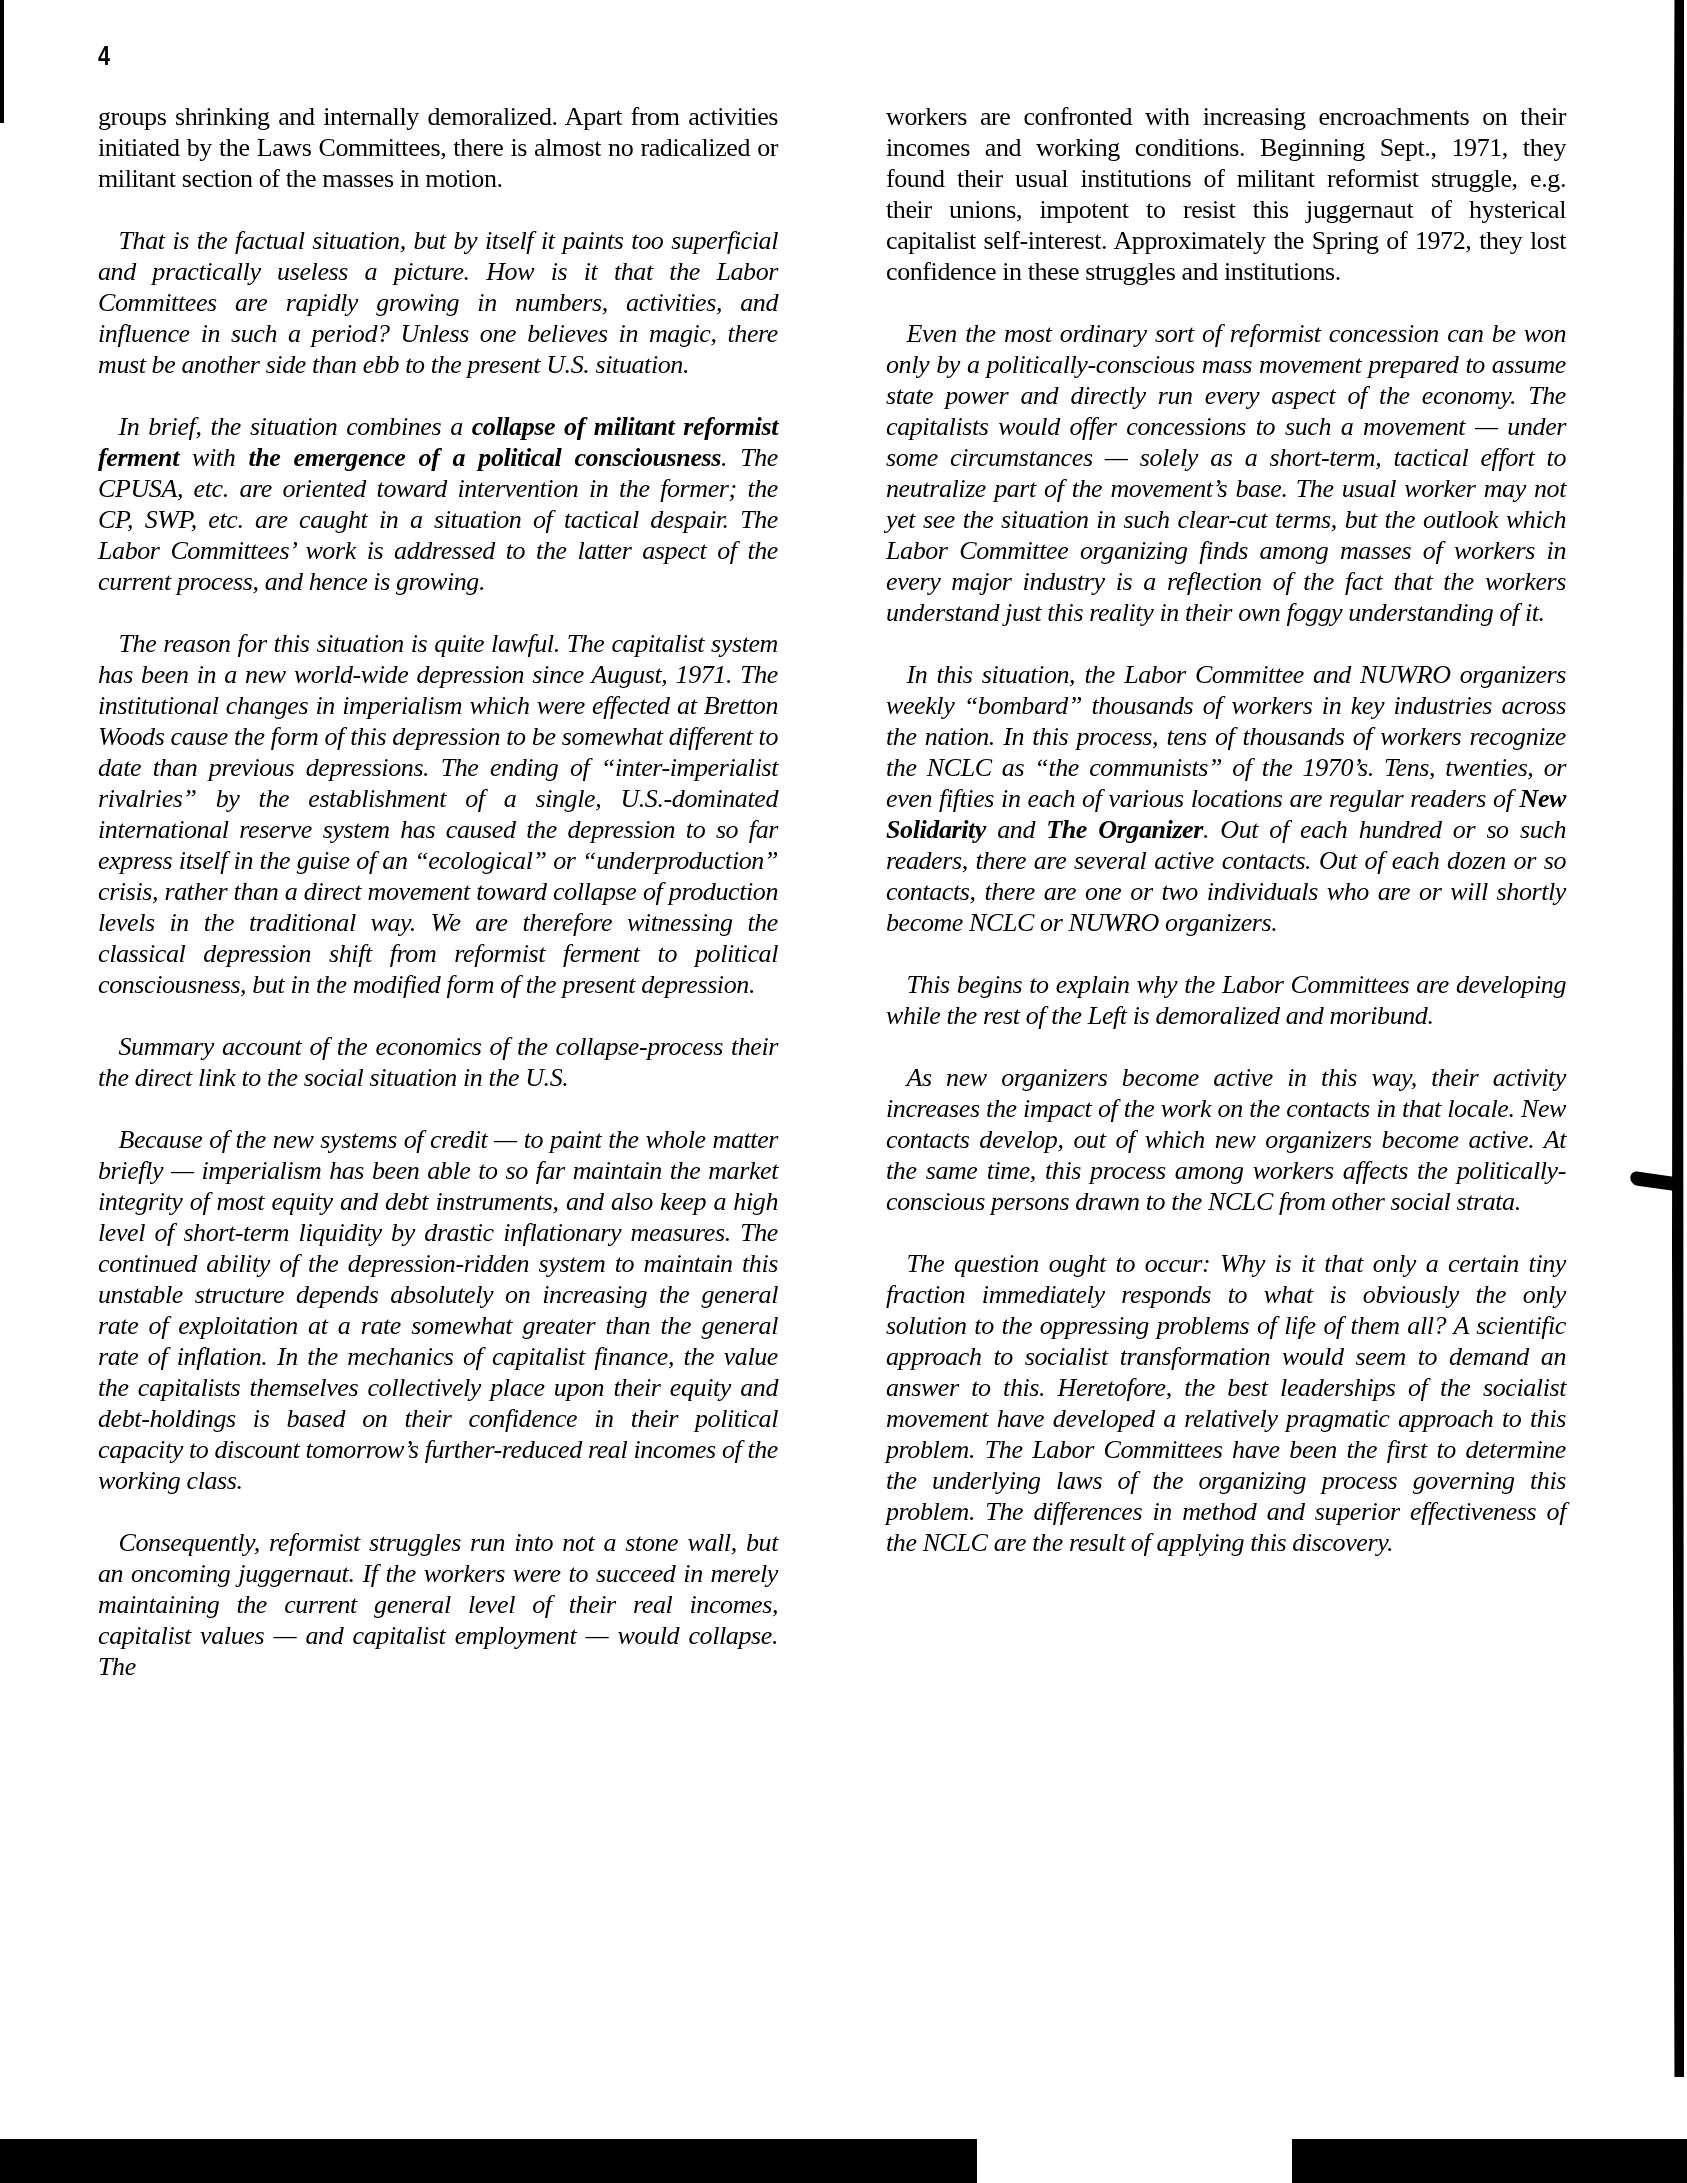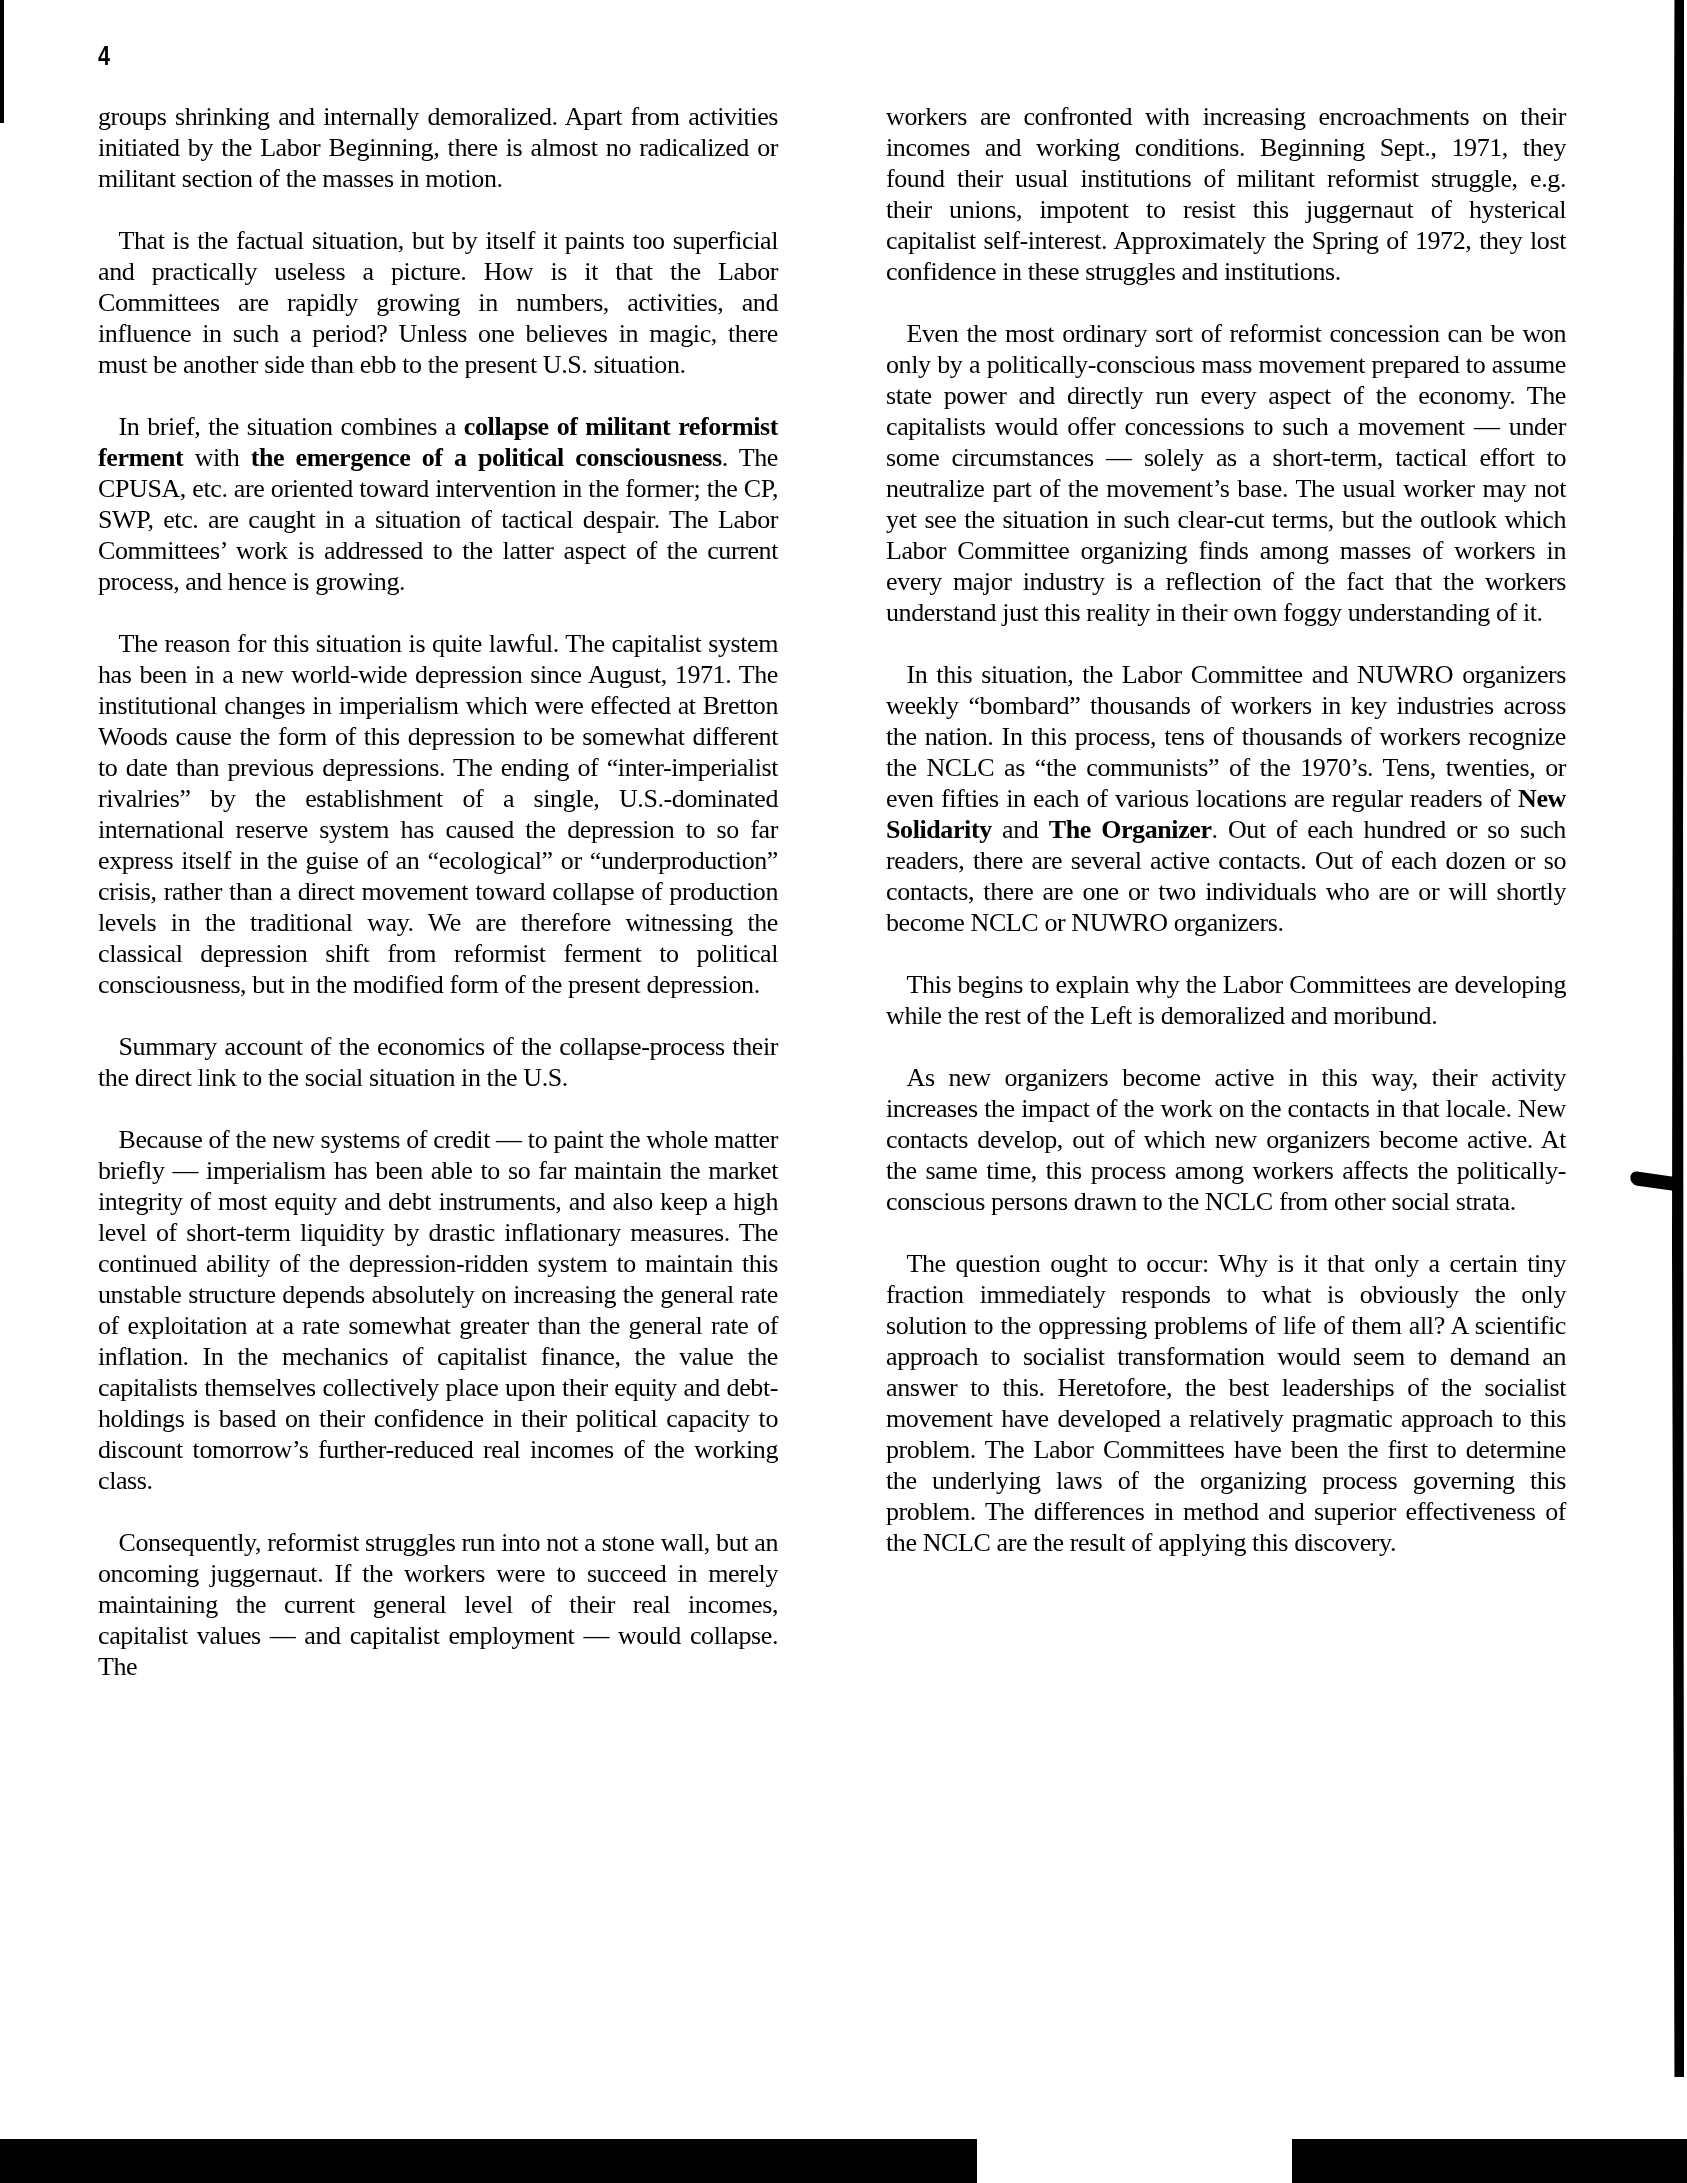--- a/index.html
+++ b/index.html
@@ -18,21 +18,21 @@
       position: absolute; top: 101px; width: 680px;
     }
     .col-left { left: 98px; }
     .col-right { left: 886px; }
     .para {
       font-size: 26px; line-height: 31px;
       text-align: justify; margin: 0 0 31px 0;
       text-indent: 0;
       letter-spacing: -0.4px;
     }
-    .para.indent { text-indent: 20.5px; }
+    .para.indent { text-indent: 20.5px; font-style: italic; }
     .para .bold { font-weight: bold; }
     .heading {
       font-size: 25px; font-weight: bold; margin: 62px 0 30px 0;
       letter-spacing: -0.3px;
     }
     .binding-left {
       position: absolute; left: 0; top: 0; width: 4.1px; height: 123px; background: #000;
     }
     .binding-right {
       position: absolute; left: 1672px; top: 0; width: 12.3px; height: 2077px;
@@ -53,21 +53,21 @@
 </head>
 <body>
 
 <div class="binding-left"></div>
 <div class="binding-right"></div>
 <div class="binding-notch"></div>
 
 <div class="page-number">4</div>
 
 <div class="column col-left">
-  <p class="para">groups shrinking and internally demoralized. Apart from activities initiated by the Labor Beginning, there is almost no radicalized or militant section of the masses in motion.</p>
+  <p class="para">groups shrinking and internally demoralized. Apart from activities initiated by the Laws Committees, there is almost no radicalized or militant section of the masses in motion.</p>
   <p class="para indent">That is the factual situation, but by itself it paints too superficial and practically useless a picture. How is it that the Labor Committees are rapidly growing in numbers, activities, and influence in such a period? Unless one believes in magic, there must be another side than ebb to the present U.S. situation.</p>
   <p class="para indent"><span>In brief, the situation combines a </span><span class="bold">collapse of militant reformist ferment</span><span> with </span><span class="bold">the emergence of a political consciousness</span><span>. The CPUSA, etc. are oriented toward intervention in the former; the CP, SWP, etc. are caught in a situation of tactical despair. The Labor Committees’ work is addressed to the latter aspect of the current process, and hence is growing.</span></p>
   <p class="para indent">The reason for this situation is quite lawful. The capitalist system has been in a new world-wide depression since August, 1971. The institutional changes in imperialism which were effected at Bretton Woods cause the form of this depression to be somewhat different to date than previous depressions. The ending of “inter-imperialist rivalries” by the establishment of a single, U.S.-dominated international reserve system has caused the depression to so far express itself in the guise of an “ecological” or “underproduction” crisis, rather than a direct movement toward collapse of production levels in the traditional way. We are therefore witnessing the classical depression shift from reformist ferment to political consciousness, but in the modified form of the present depression.</p>
   <p class="para indent">Summary account of the economics of the collapse-process their the direct link to the social situation in the U.S.</p>
   <p class="para indent">Because of the new systems of credit — to paint the whole matter briefly — imperialism has been able to so far maintain the market integrity of most equity and debt instruments, and also keep a high level of short-term liquidity by drastic inflationary measures. The continued ability of the depression-ridden system to maintain this unstable structure depends absolutely on increasing the general rate of exploitation at a rate somewhat greater than the general rate of inflation. In the mechanics of capitalist finance, the value the capitalists themselves collectively place upon their equity and debt-holdings is based on their confidence in their political capacity to discount tomorrow’s further-reduced real incomes of the working class.</p>
   <p class="para indent">Consequently, reformist struggles run into not a stone wall, but an oncoming juggernaut. If the workers were to succeed in merely maintaining the current general level of their real incomes, capitalist values — and capitalist employment — would collapse. The</p>
 </div>
 
 <div class="column col-right">
   <p class="para">workers are confronted with increasing encroachments on their incomes and working conditions. Beginning Sept., 1971, they found their usual institutions of militant reformist struggle, e.g. their unions, impotent to resist this juggernaut of hysterical capitalist self-interest. Approximately the Spring of 1972, they lost confidence in these struggles and institutions.</p>

